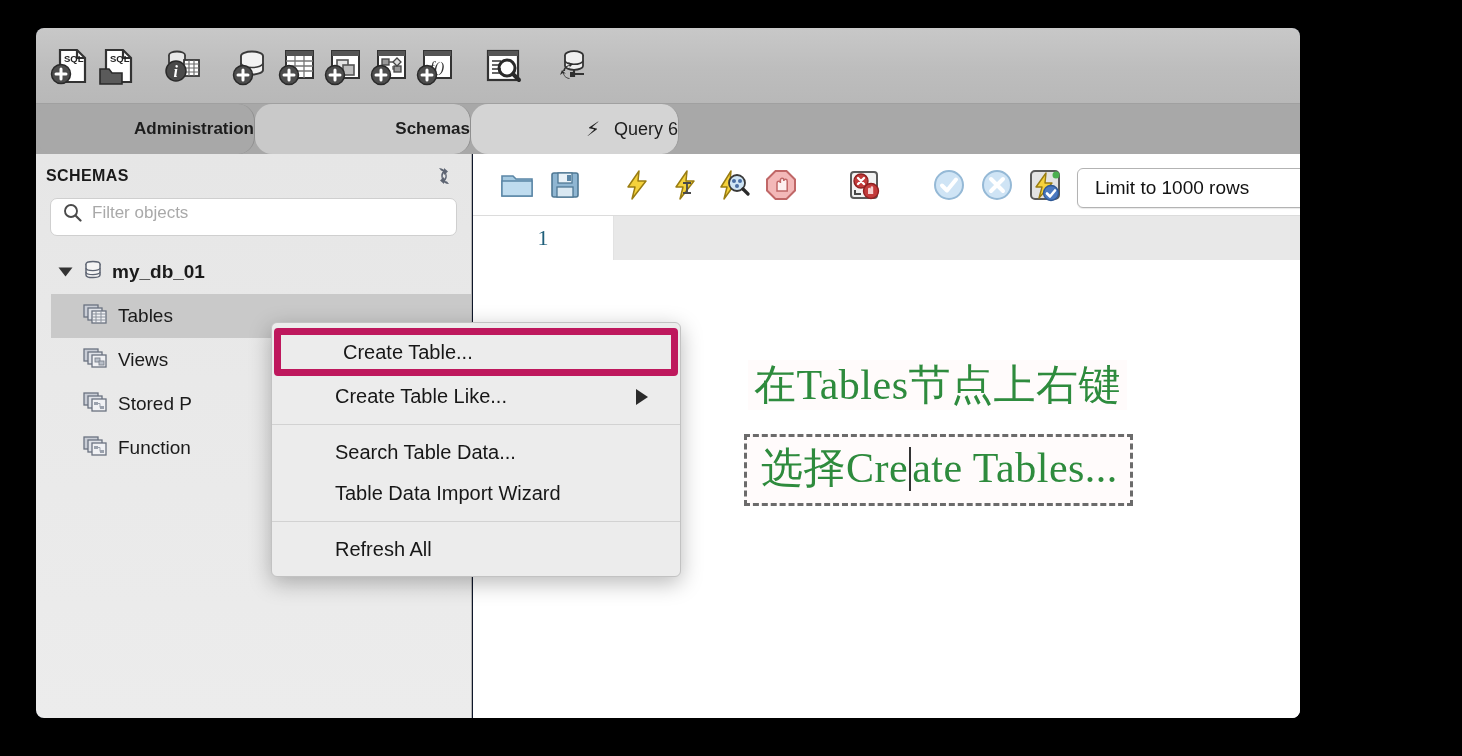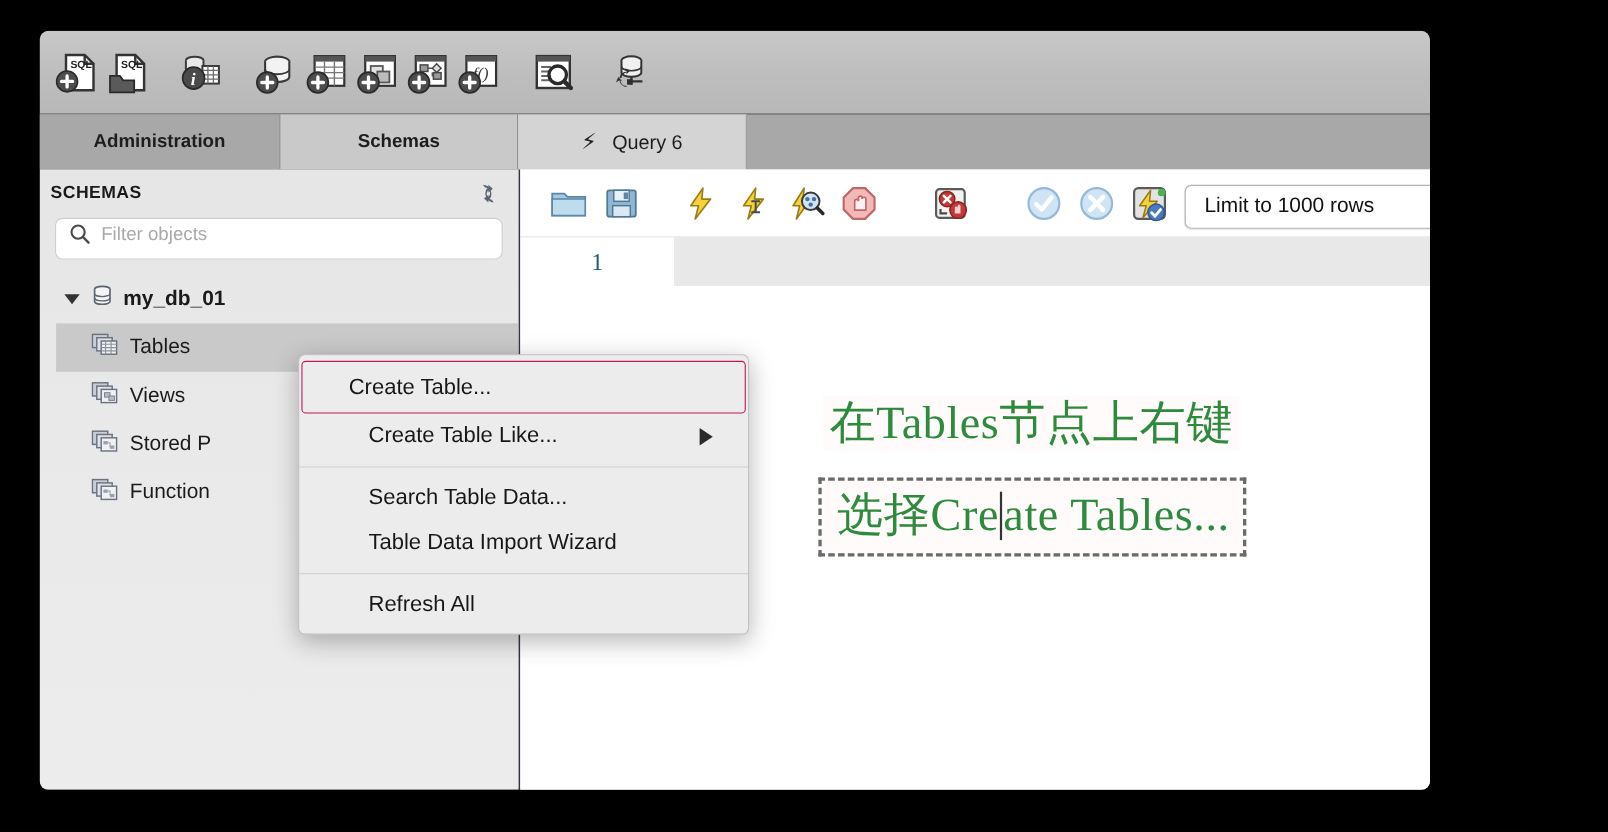--- a/index.html
+++ b/index.html
@@ -37,24 +37,25 @@
   .tb-gap-sm { width: 10px; }
 
   
   #tabbar {
     position: absolute; left: 0; top: 76px;
     width: 100%; height: 50px;
     background: #a8a8a8;
     display: flex; align-items: stretch;
   }
   .tab {
-    display: flex; align-items: center; justify-content: center;
+    display: flex; align-items: center; justify-content: flex-end;
     font-size: 17px; font-weight: bold; color: #1d1d1d;
     border-right: 1px solid #8f8f8f;
     cursor: default;
+    border-radius: 17px;
   }
   .tab.admin { width: 219px; background: #a8a8a8; }
   .tab.schemas { width: 216px; background: #c9c9c9; }
   .tab.query {
     width: 208px; background: #d4d4d4; font-weight: normal; font-size: 18px;
     gap: 14px; border-right: 1px solid #9a9a9a;
   }
   .tab.query .bolt { font-size: 20px; color: #222; line-height: 1; }
 
   
@@ -146,22 +147,22 @@
     border: 1px solid #c2c2c2; border-radius: 6px;
     box-shadow: 0 6px 22px rgba(0,0,0,.28);
     padding: 5px 0 6px 0; z-index: 40;
   }
   .menu-item {
     height: 41px; display: flex; align-items: center;
     padding-left: 63px; font-size: 20px; color: #171717;
     position: relative; cursor: default;
   }
   .menu-item.highlighted {
-    border: 1px solid #be185d; border-radius: 4px;
-    margin: 0 2px 0 2px; height: 48px; padding-left: 42px;
+    border: 7px solid #be185d; border-radius: 4px;
+    margin: 0 2px 0 2px; height: 48px; padding-left: 62px;
   }
   .menu-sep { height: 1px; background: #d2d2d2; margin: 7px 0; }
   .submenu-arrow {
     position: absolute; right: 32px;
     width: 0; height: 0;
     border-left: 12px solid #2a2a2a;
     border-top: 8px solid transparent;
     border-bottom: 8px solid transparent;
   }
 

